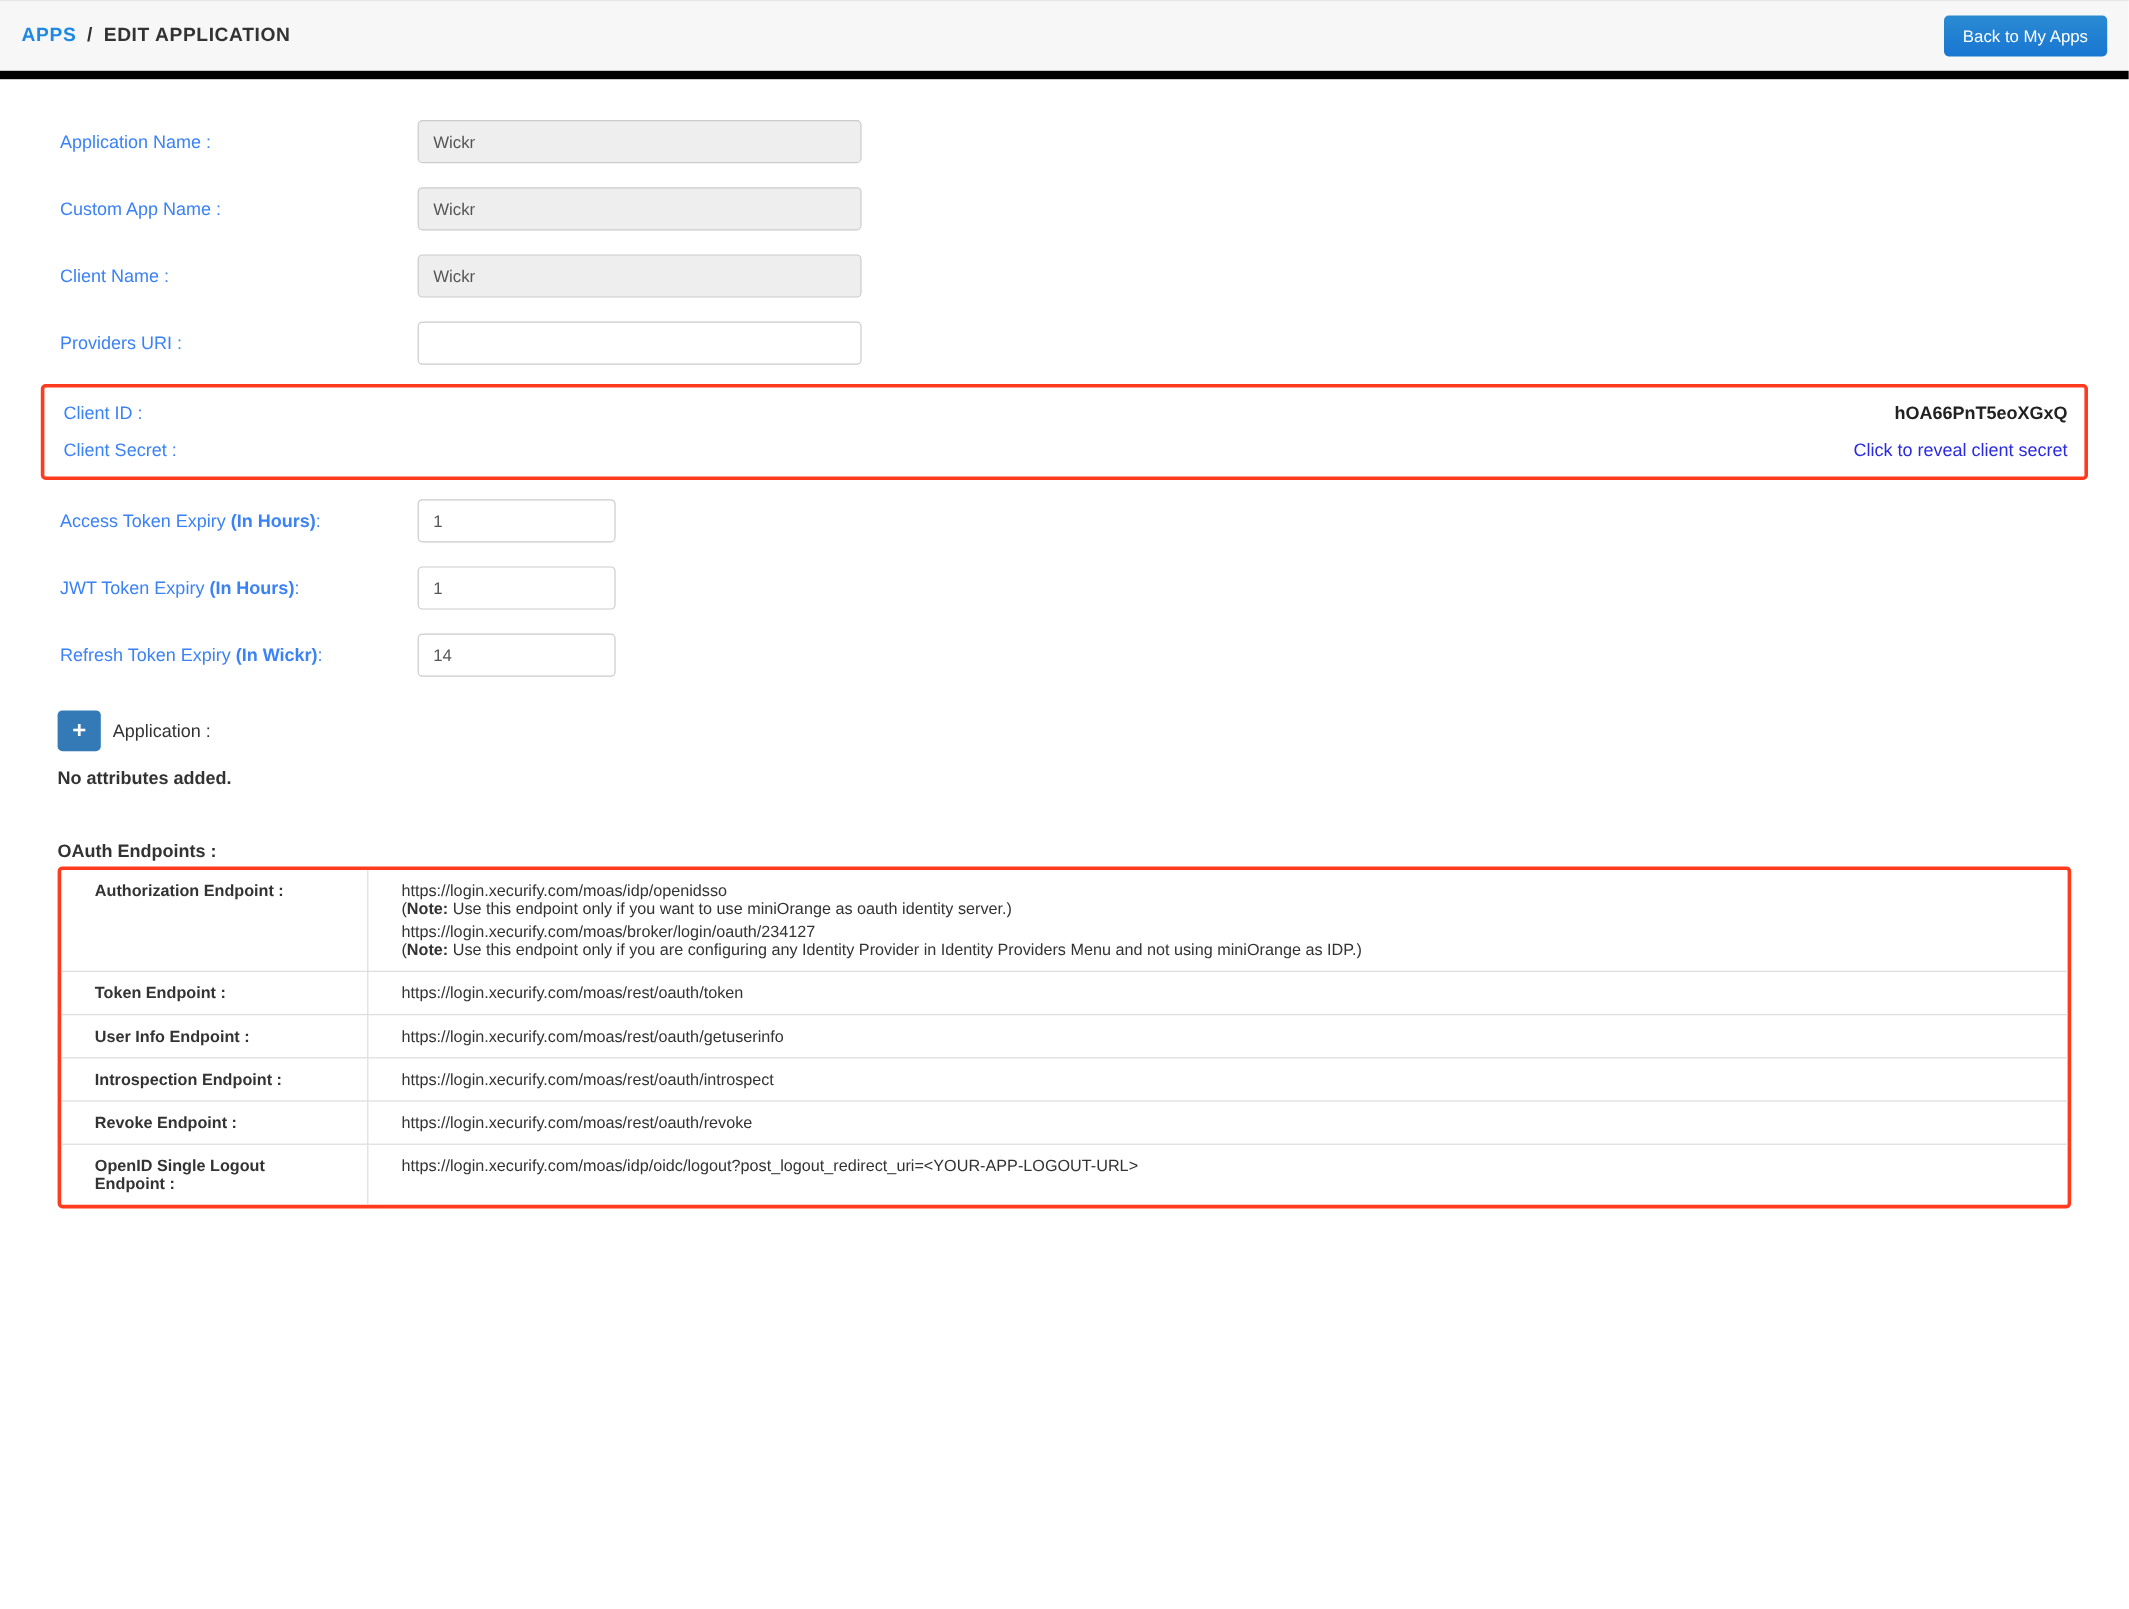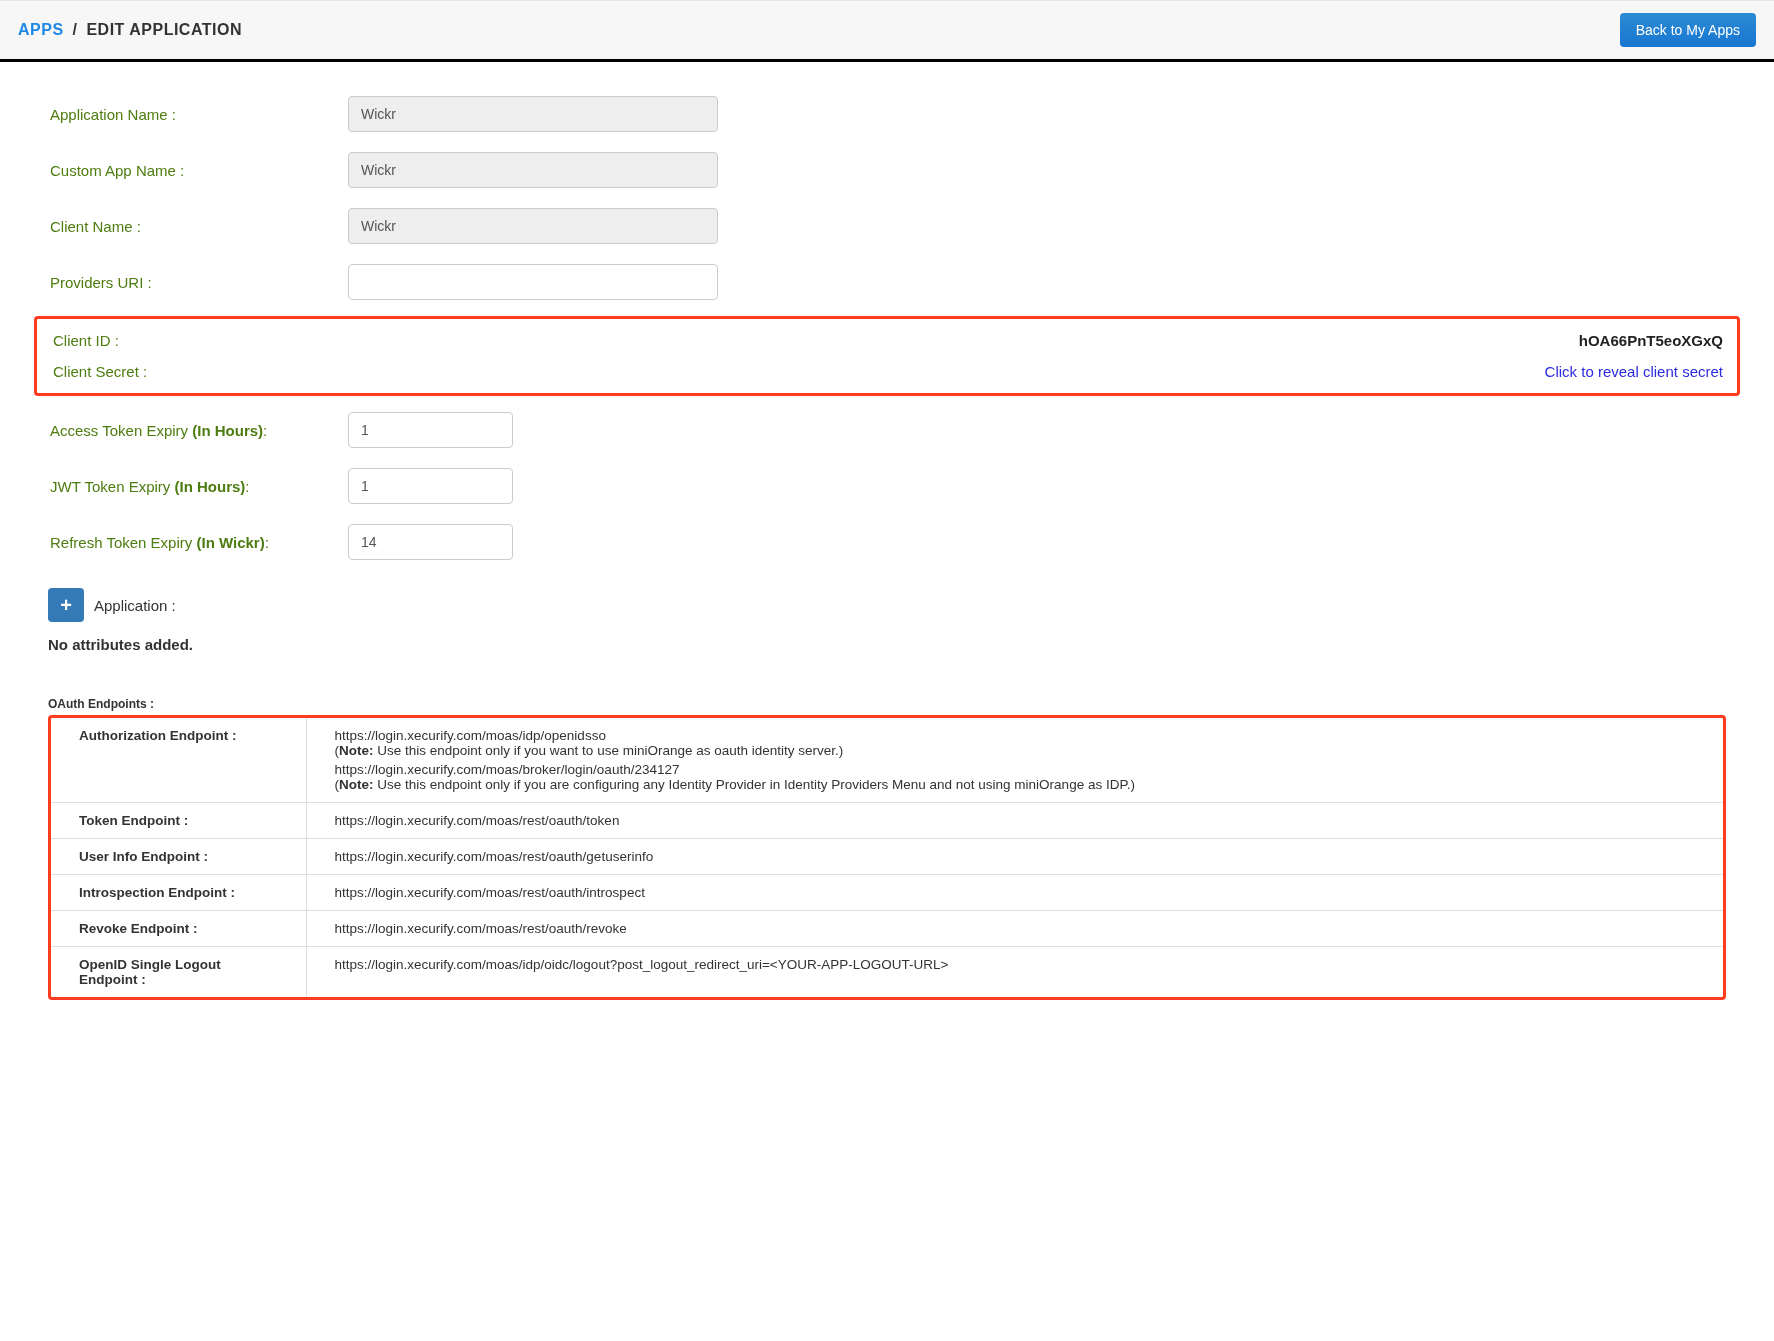--- a/index.html
+++ b/index.html
@@ -9,21 +9,21 @@
     }
     body {
       font-family: -apple-system, BlinkMacSystemFont, "Segoe UI", Helvetica, Arial, sans-serif;
       font-size: 14px;
       color: #333;
       background: #fff;
     }
     .header-bar {
       background: #f7f7f8;
       border-top: 1px solid #e6e6e6;
-      border-bottom: 3px solid #000000;
+      border-bottom: 7px solid #000000;
       padding: 12px 18px;
       display: flex;
       justify-content: space-between;
       align-items: center;
     }
     .breadcrumb {
       font-size: 16px;
       font-weight: 700;
       letter-spacing: 0.5px;
     }
@@ -51,21 +51,21 @@
       padding: 24px 48px 40px 48px;
     }
     .form-row {
       display: flex;
       align-items: center;
       padding: 10px 0;
     }
     .form-label {
       width: 300px;
       font-size: 15px;
-      color: #4d7c0f;
+      color: #3b82f6;
       padding-left: 2px;
     }
     .form-label .bold {
       font-weight: 700;
     }
     .form-control {
       width: 370px;
       height: 36px;
       padding: 6px 12px;
       font-size: 14px;
@@ -124,21 +124,21 @@
     .attr-label {
       font-size: 15px;
     }
     .no-attributes {
       font-weight: 700;
       font-size: 15px;
       margin-top: 14px;
     }
     .endpoints-title {
       font-weight: 700;
-      font-size: 12px;
+      font-size: 15px;
       margin-top: 44px;
       margin-bottom: 4px;
     }
     .endpoints-wrap {
       border: 3px solid #ff3b1f;
       border-radius: 4px;
       padding: 0;
     }
     .endpoints-table {
       width: 100%;

